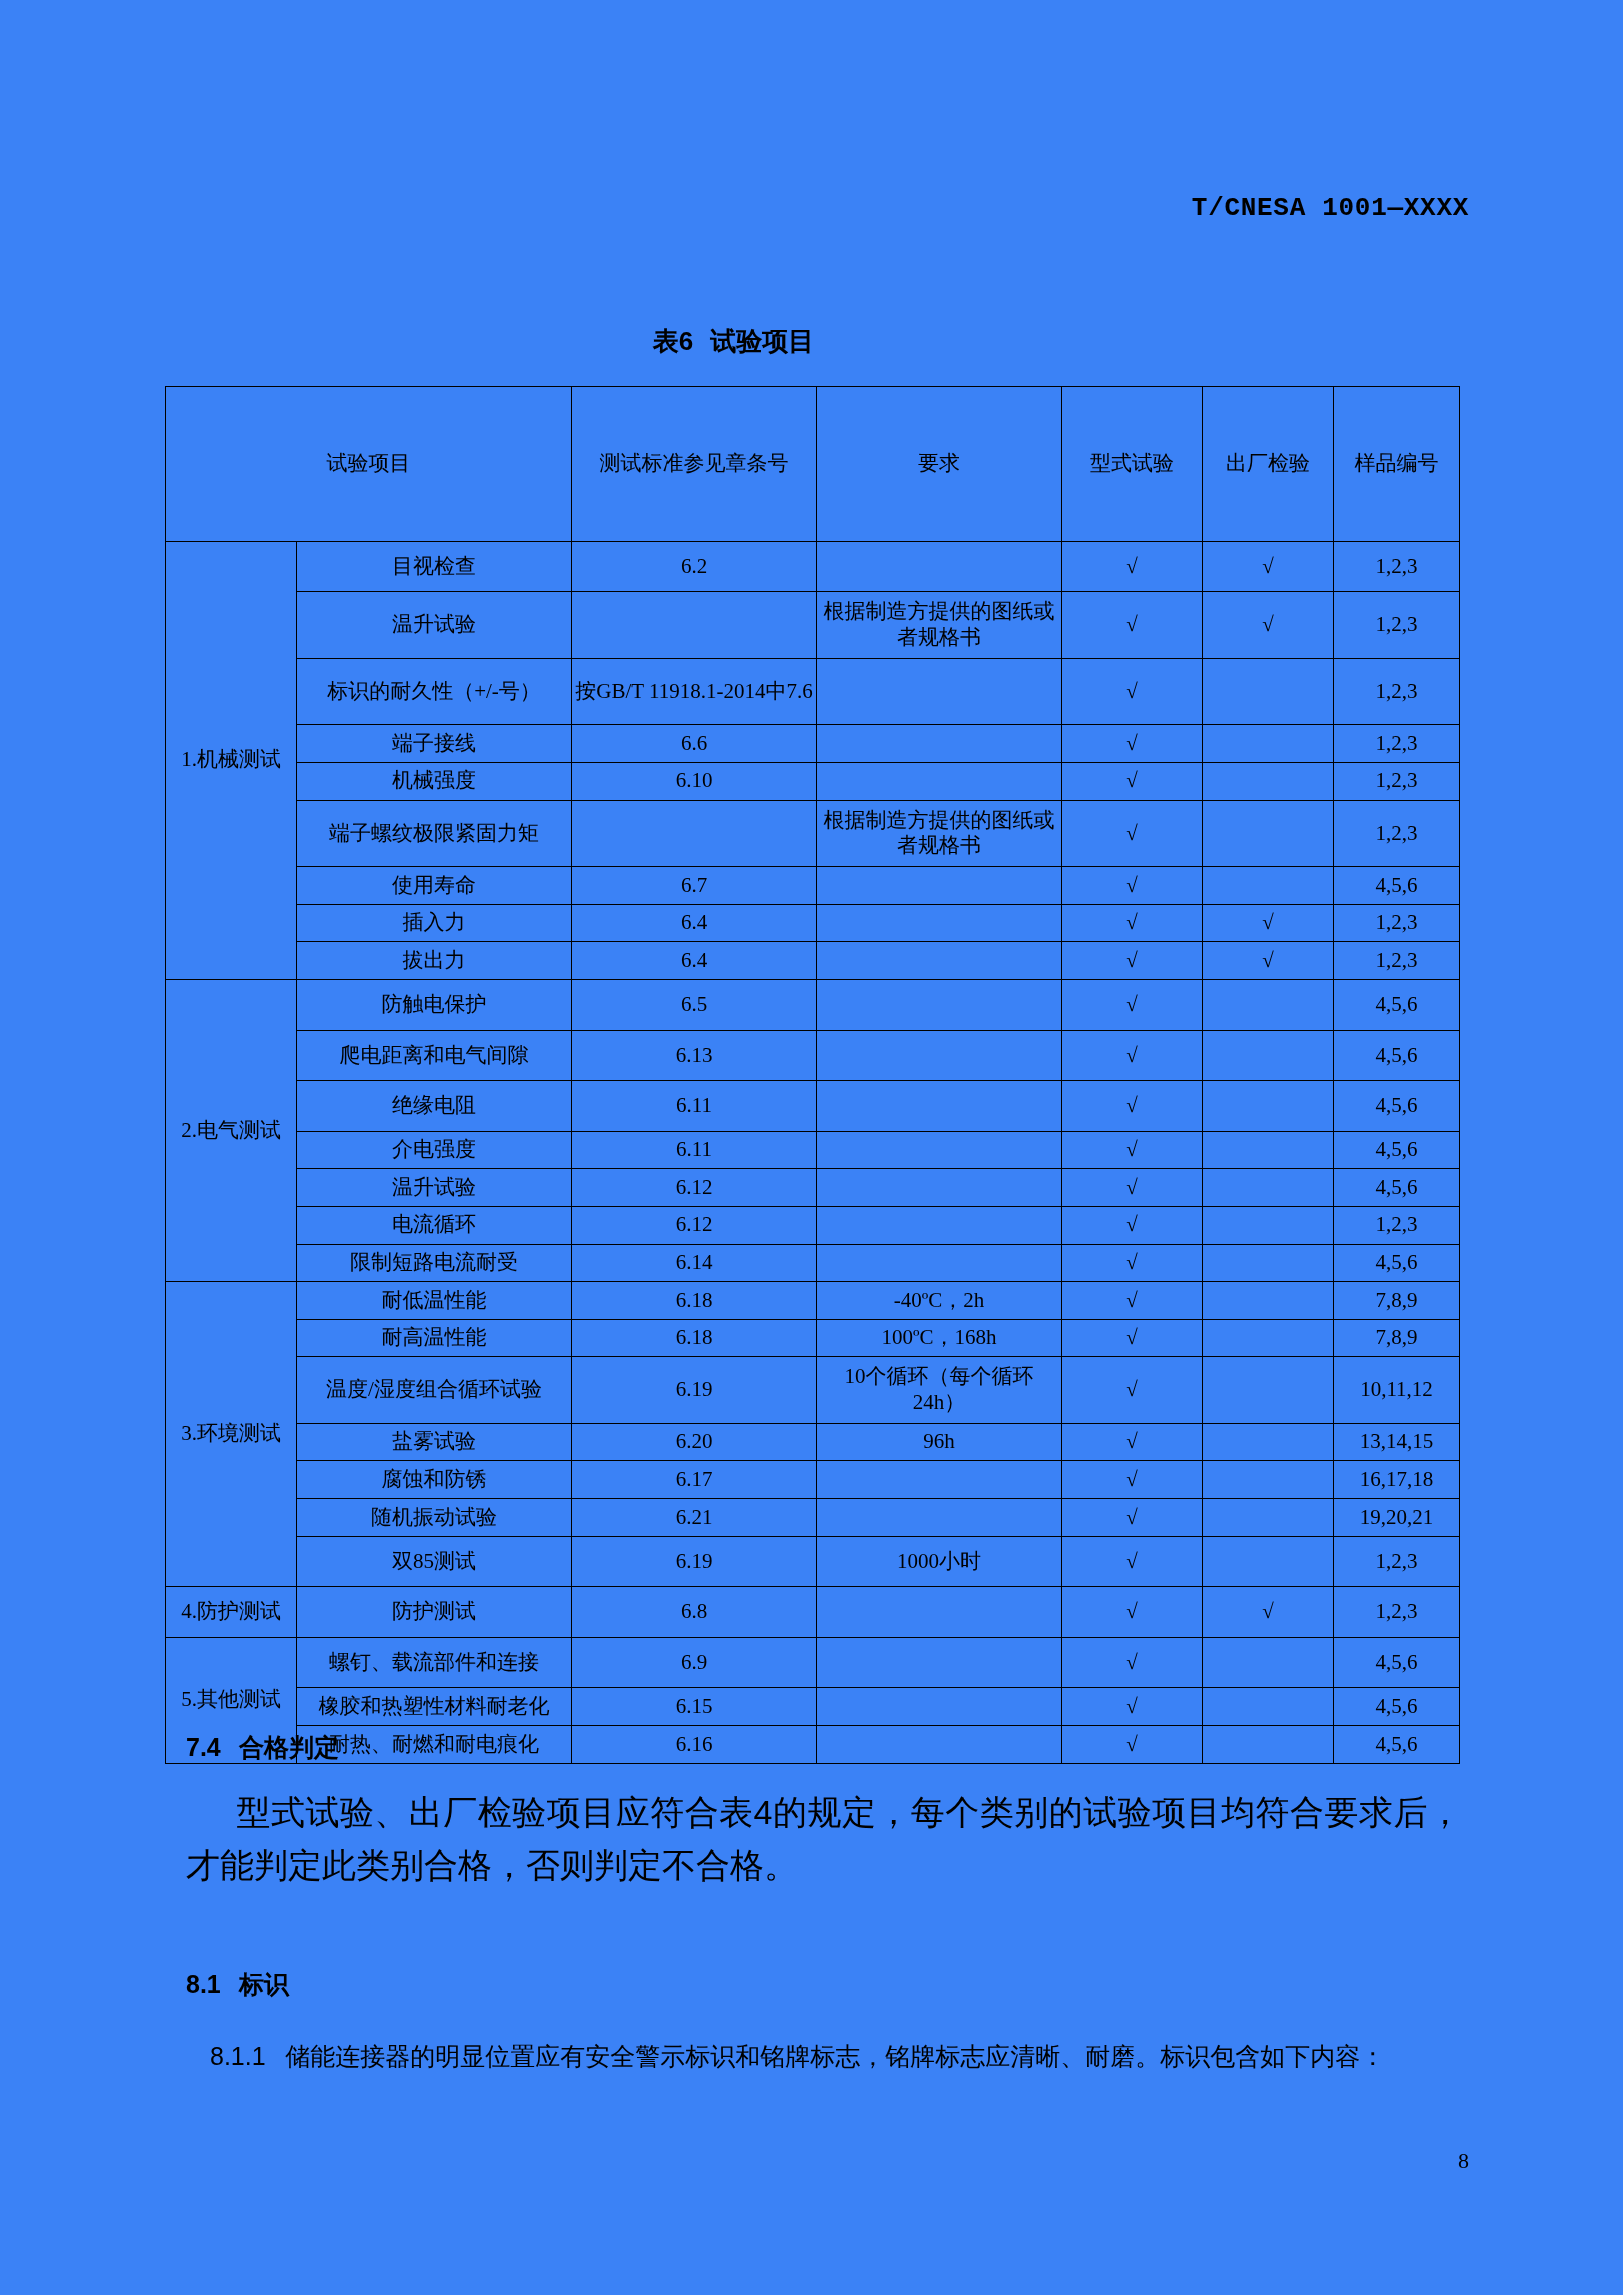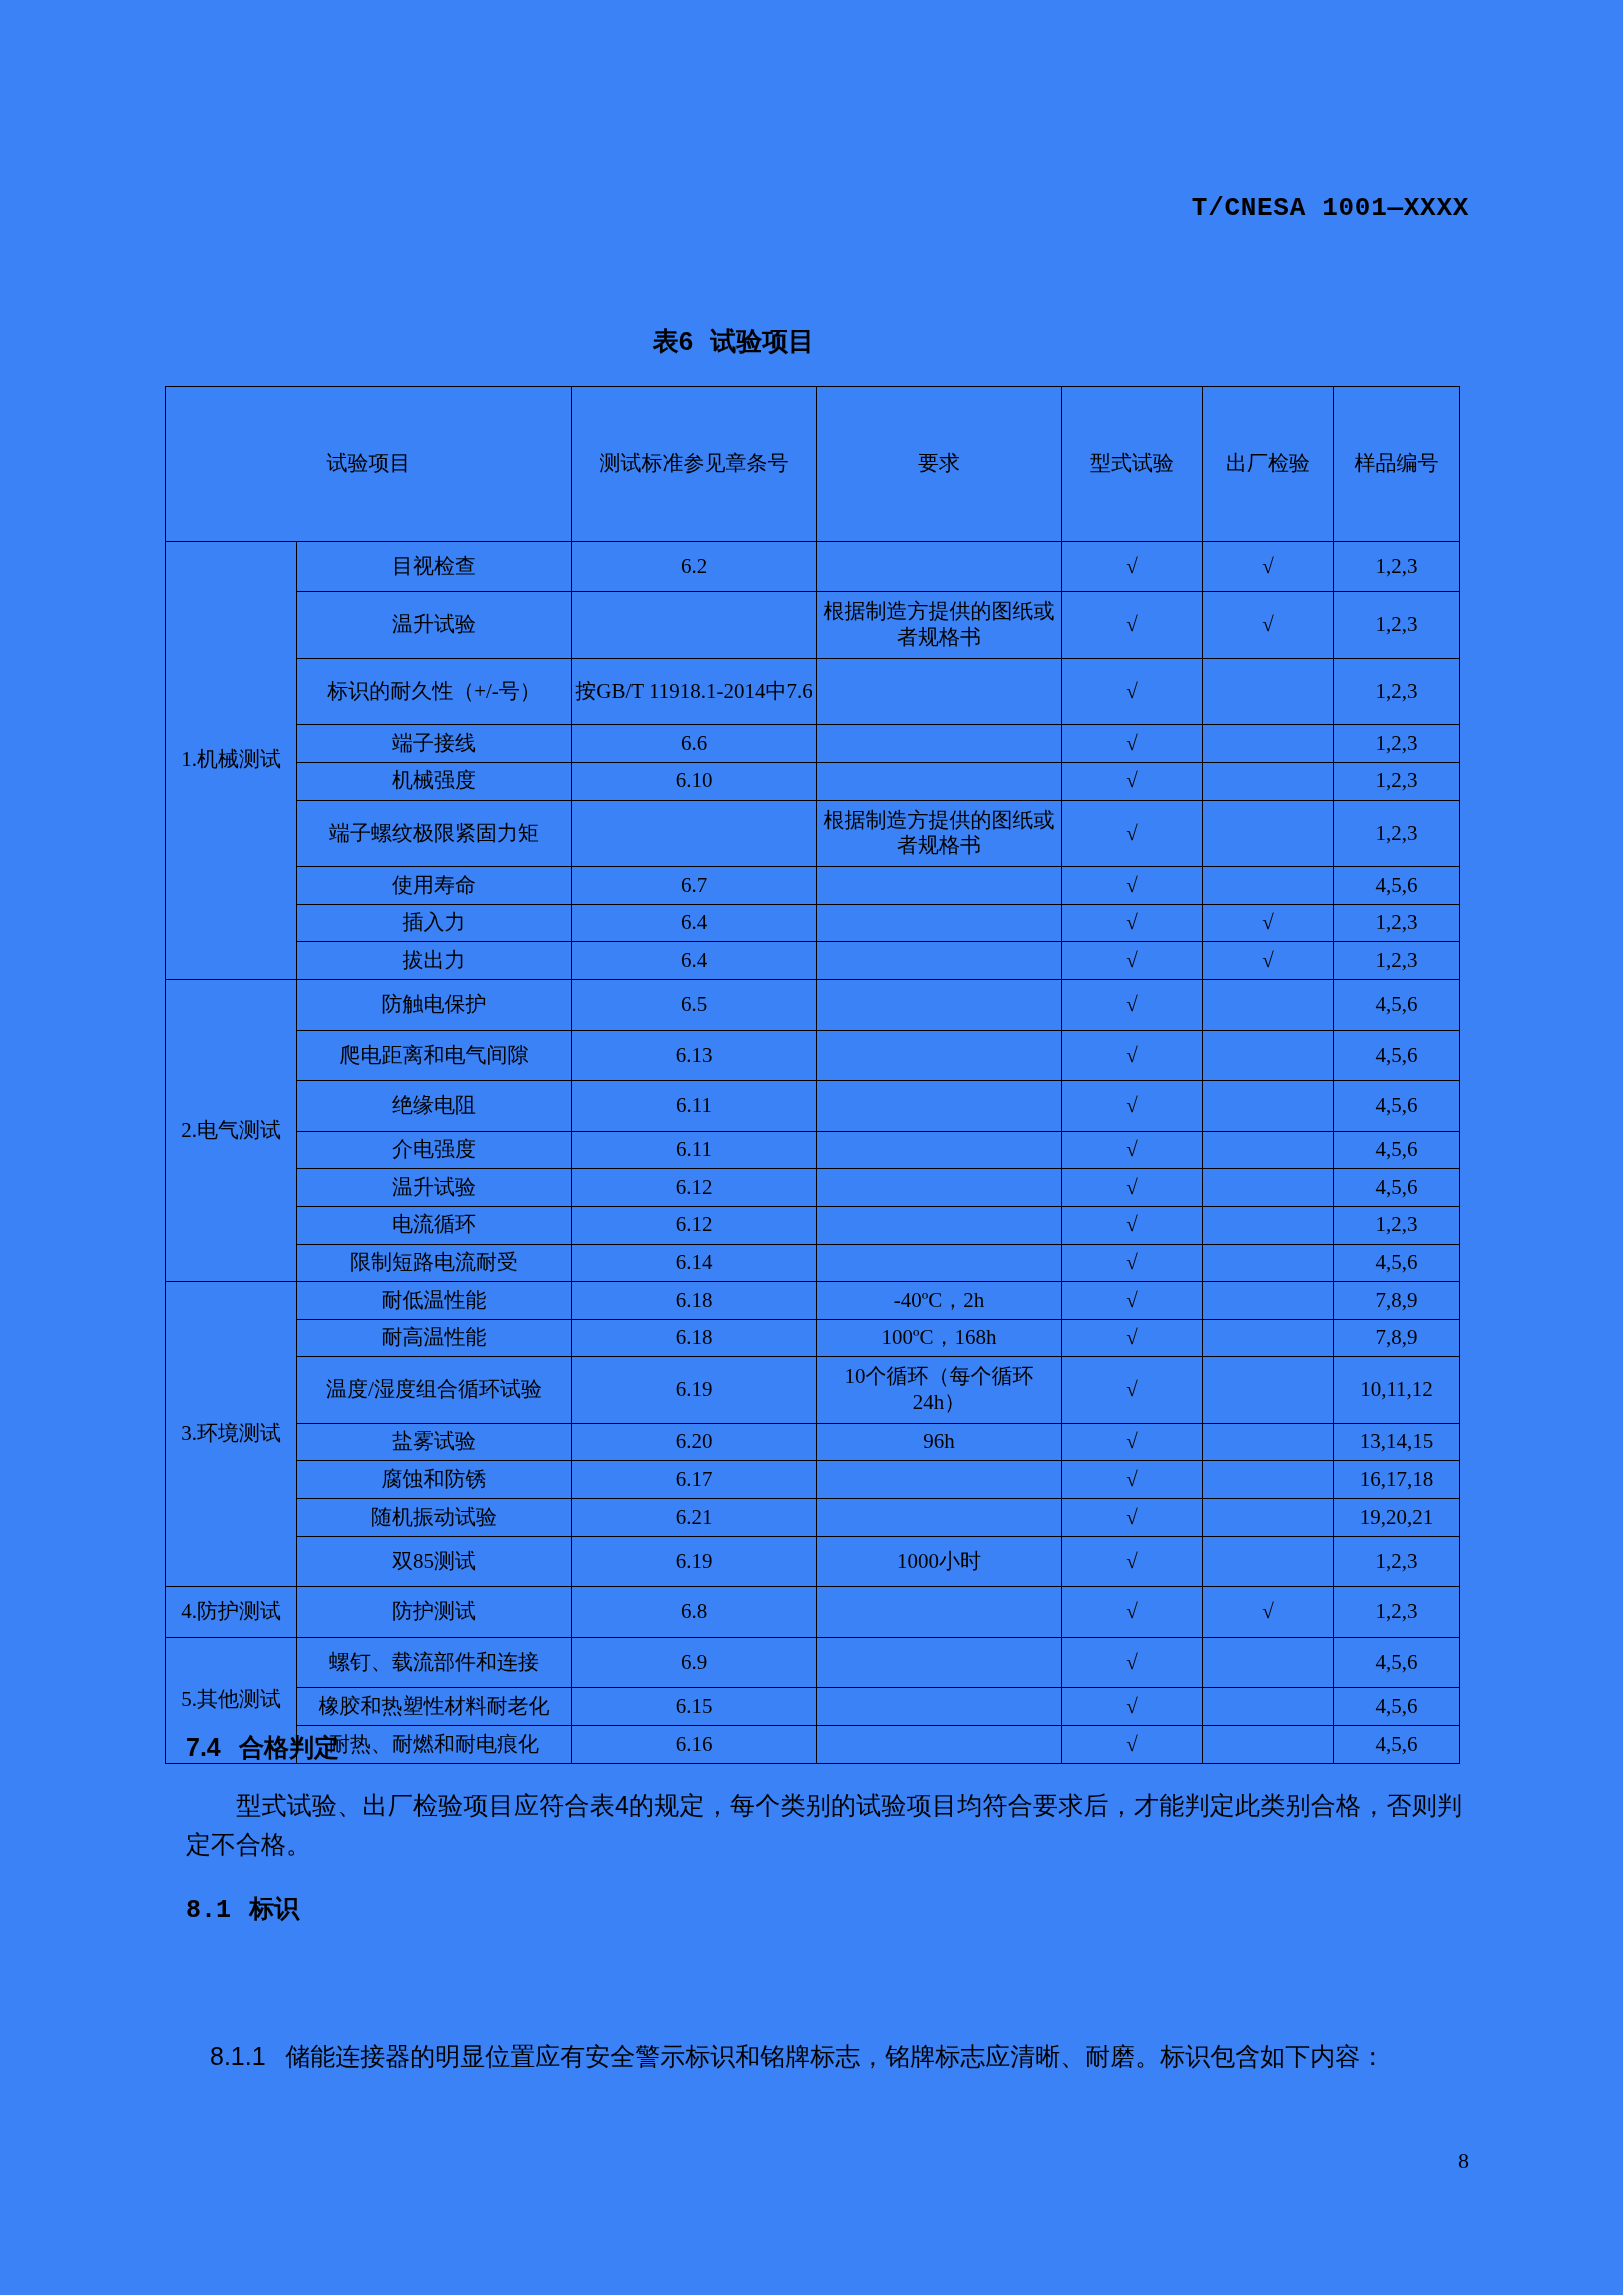--- a/index.html
+++ b/index.html
@@ -97,21 +97,21 @@
     font-family: "Liberation Sans", "DejaVu Sans", sans-serif;
   }
   .sec-head {
     font-size: 25px;
     font-weight: 700;
     white-space: nowrap;
   }
   .sec-head .num { display: inline-block; }
   .sec-head .sp { display: inline-block; width: 18.3px; }
   .para {
-    font-size: 25px;
+    font-size: 34px;
     line-height: 1.55;
     text-align: justify;
     font-weight: 400;
   }
   .para .indent { display: inline-block; width: 50px; }
   .para-hang {
     font-size: 25px;
     line-height: 1.55;
     text-align: justify;
     font-weight: 400;
@@ -388,21 +388,21 @@
   <div class="body-block" style="top:1731px;">
     <div class="sec-head">
       <span class="num">7.4</span><span class="sp"></span><span>合格判定</span>
     </div>
   </div>
   <div class="body-block" style="top:1786px;">
     <div class="para"><span class="indent"></span><span>型式试验、出厂检验项目应符合表4的规定，每个类别的试验项目均符合要求后，才能判定此类别合格，否则判定不合格。</span></div>
   </div>
 
 
-  <div class="body-block" style="top:1892px;font-family:Liberation Mono, monospace;">
+  <div class="body-block" style="top:1968px;">
     <div class="sec-head">
       <span class="num">8.1</span><span class="sp"></span><span>标识</span>
     </div>
   </div>
 
   <div class="body-block" style="top:2037px;margin-left:24px;">
     <div class="para-hang"><span class="lbl">8.1.1</span><span class="sp"></span><span>储能连接器的明显位置应有安全警示标识和铭牌标志，铭牌标志应清晰、耐磨。标识包含如下内容：</span></div>
   </div>
 
   <div class="page-number">8</div>

